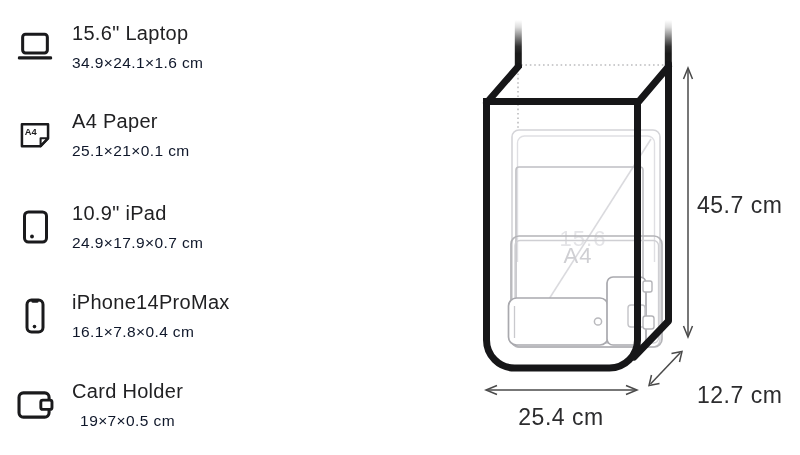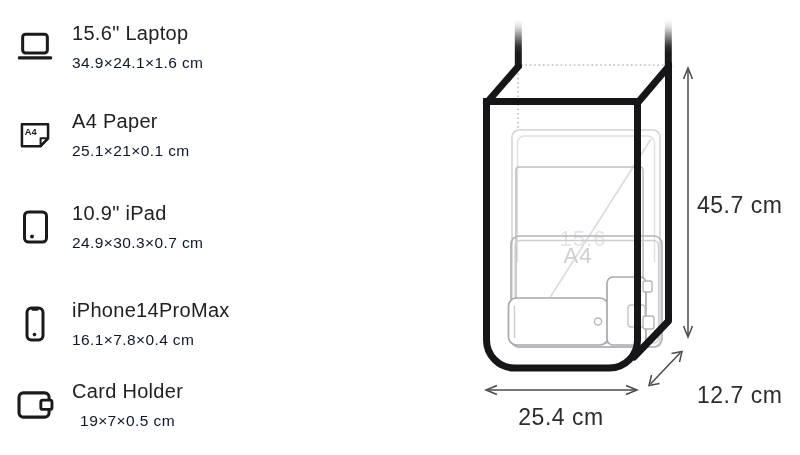--- a/index.html
+++ b/index.html
@@ -9,21 +9,21 @@
     font-family:"Liberation Sans",sans-serif;
   }
   .row{position:absolute;left:10px;display:flex;align-items:center;}
   .icon-cell{width:50px;min-width:50px;display:flex;justify-content:center;align-items:center;}
   .text-cell{padding-left:12px;}
   .title{font-size:20px;line-height:24px;color:#212123;letter-spacing:.3px;}
   .dims{font-size:15.5px;line-height:18px;color:#0f172a;letter-spacing:.4px;margin-top:9px;}
   .row1{top:21px;}
   .row2{top:109px;}
   .row3{top:201px;}
-  .row4{top:290px;margin-top:8px;}
+  .row4{top:290px;}
   .row5{top:379px;text-align:center;}
   .item-icon{display:block;}
   #bag-svg{position:absolute;left:0;top:0;}
   svg text{font-family:"Liberation Sans",sans-serif;}
   .dim-label{font-size:23px;fill:#2c2c2e;letter-spacing:.5px;}
   .wm-laptop{font-size:22px;fill:#e4e4e7;letter-spacing:1px;}
   .wm-a4{font-size:22px;fill:#cfcfd3;letter-spacing:1px;}
   .a4-icon-label{font-size:10px;font-weight:bold;fill:#1a1a1c;letter-spacing:0px;}
 </style>
 </head>
@@ -58,21 +58,21 @@
 
 <div class="row row3">
   <div class="icon-cell">
     <svg class="item-icon" width="27" height="34" viewBox="0 0 26 34">
       <rect x="2" y="2" width="22" height="30" rx="4" fill="none" stroke="#1a1a1c" stroke-width="3"></rect>
       <circle cx="9.5" cy="26.5" r="1.9" fill="#1a1a1c"></circle>
     </svg>
   </div>
   <div class="text-cell">
     <div class="title">10.9" iPad</div>
-    <div class="dims">24.9×30.3×0.7 cm</div>
+    <div class="dims">24.9×17.9×0.7 cm</div>
   </div>
 </div>
 
 <div class="row row4">
   <div class="icon-cell">
     <svg class="item-icon" width="20" height="36" viewBox="0 0 20 36">
       <rect x="2" y="2" width="16" height="32" rx="4.5" fill="none" stroke="#1a1a1c" stroke-width="3"></rect>
       <rect x="6.4" y="1.4" width="7.2" height="3.4" rx="1.6" fill="#1a1a1c"></rect>
       <circle cx="9.5" cy="28.6" r="1.8" fill="#1a1a1c"></circle>
     </svg>

